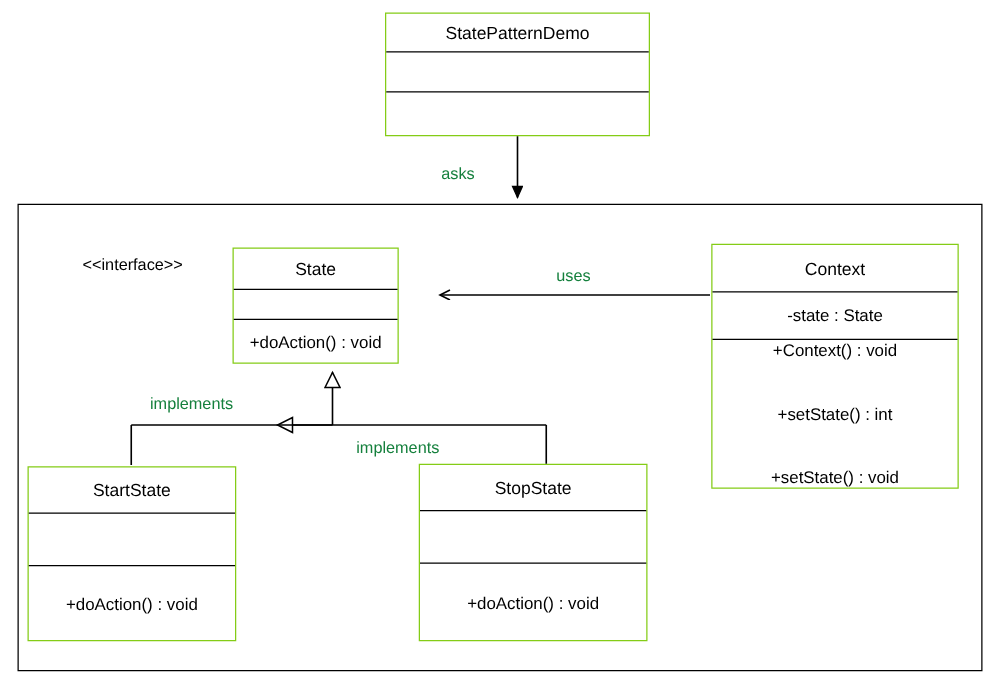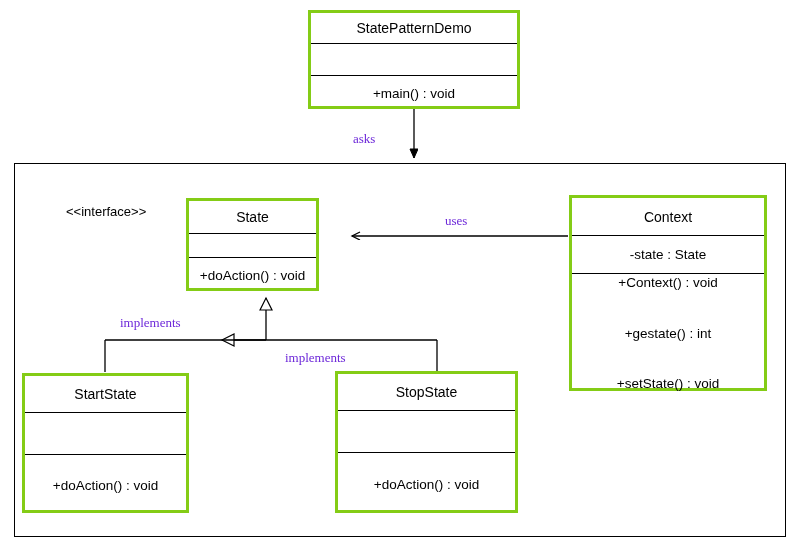--- a/index.html
+++ b/index.html
@@ -10,21 +10,21 @@
   #canvas {
     position: relative;
     width: 800px;
     height: 551px;
     background: #ffffff;
     font-family: "Liberation Sans", sans-serif;
     overflow: hidden;
   }
   .uml-class {
     position: absolute;
-    border: 3px solid #84cc16;
+    border: 1px solid #84cc16;
     background: #ffffff;
     box-sizing: border-box;
   }
   .uml-section {
     box-sizing: border-box;
     border-bottom: 1px solid #000000;
     display: flex;
     flex-direction: column;
     justify-content: center;
   }
@@ -52,48 +52,44 @@
   }
   .package-box {
     position: absolute;
     border: 1px solid #000000;
     background: transparent;
     box-sizing: border-box;
   }
   .edge-label {
     position: absolute;
     font-size: 13px;
-    color: #6d28d9;
+    color: #15803d;
     background: #ffffff;
     padding: 0 2px;
     white-space: nowrap;
-    font-family: Liberation Serif, serif;
   }
   svg.overlay {
     position: absolute;
     left: 0;
     top: 0;
     width: 800px;
     height: 551px;
     pointer-events: none;
   }
 </style>
 </head>
 <body>
 
 <div id="canvas">
 
   <div class="uml-class" style="left:308px; top:10px; width:212px; height:99px;">
     <div class="uml-section" style="height:31px;">
       <div class="uml-title">StatePatternDemo</div>
     </div>
     <div class="uml-section" style="height:32px;"></div>
-    <div class="uml-section last" style="height:34px;">
-      <div class="uml-member">+main() : void</div>
-    </div>
   </div>
 
   <div class="package-box" style="left:14px; top:163px; width:772px; height:374px;"></div>
 
   <div class="uml-class" style="left:186px; top:198px; width:133px; height:93px;">
     <div class="uml-section" style="height:33px;">
       <div class="uml-title">State</div>
     </div>
     <div class="uml-section" style="height:24px;"></div>
     <div class="uml-section last" style="height:34px;">
@@ -104,21 +100,21 @@
 
   <div class="uml-class" style="left:569px; top:195px; width:198px; height:196px;">
     <div class="uml-section" style="height:38px;">
       <div class="uml-title">Context</div>
     </div>
     <div class="uml-section" style="height:38px;">
       <div class="uml-member">-state : State</div>
     </div>
     <div class="uml-section last" style="height:118px; justify-content:space-between;">
       <div class="uml-member">+Context() : void</div>
-      <div class="uml-member">+gestate() : int</div>
+      <div class="uml-member">+setState() : int</div>
       <div class="uml-member">+setState() : void</div>
     </div>
   </div>
 
   <div class="uml-class" style="left:22px; top:373px; width:167px; height:140px;">
     <div class="uml-section" style="height:37px;">
       <div class="uml-title">StartState</div>
     </div>
     <div class="uml-section" style="height:42px;"></div>
     <div class="uml-section last" style="height:61px;">

